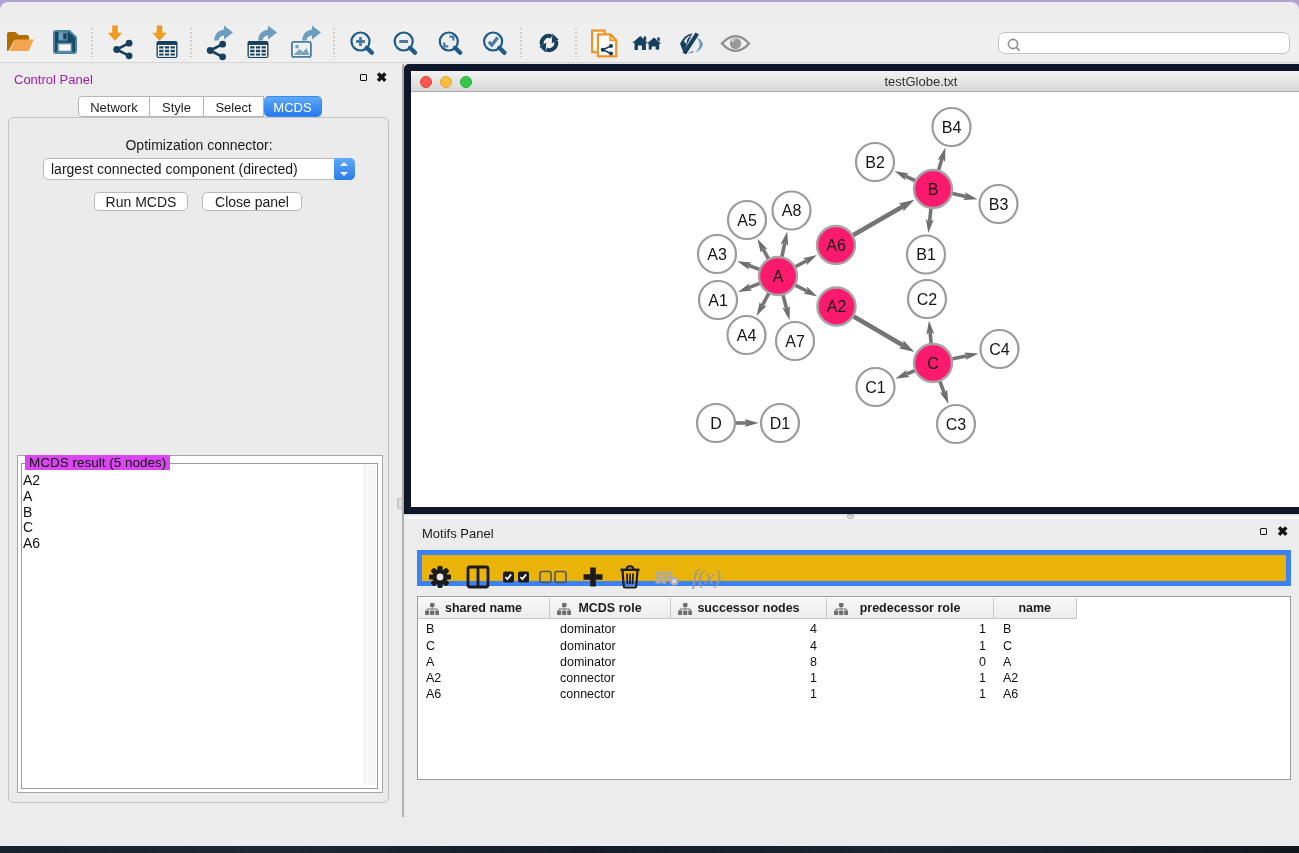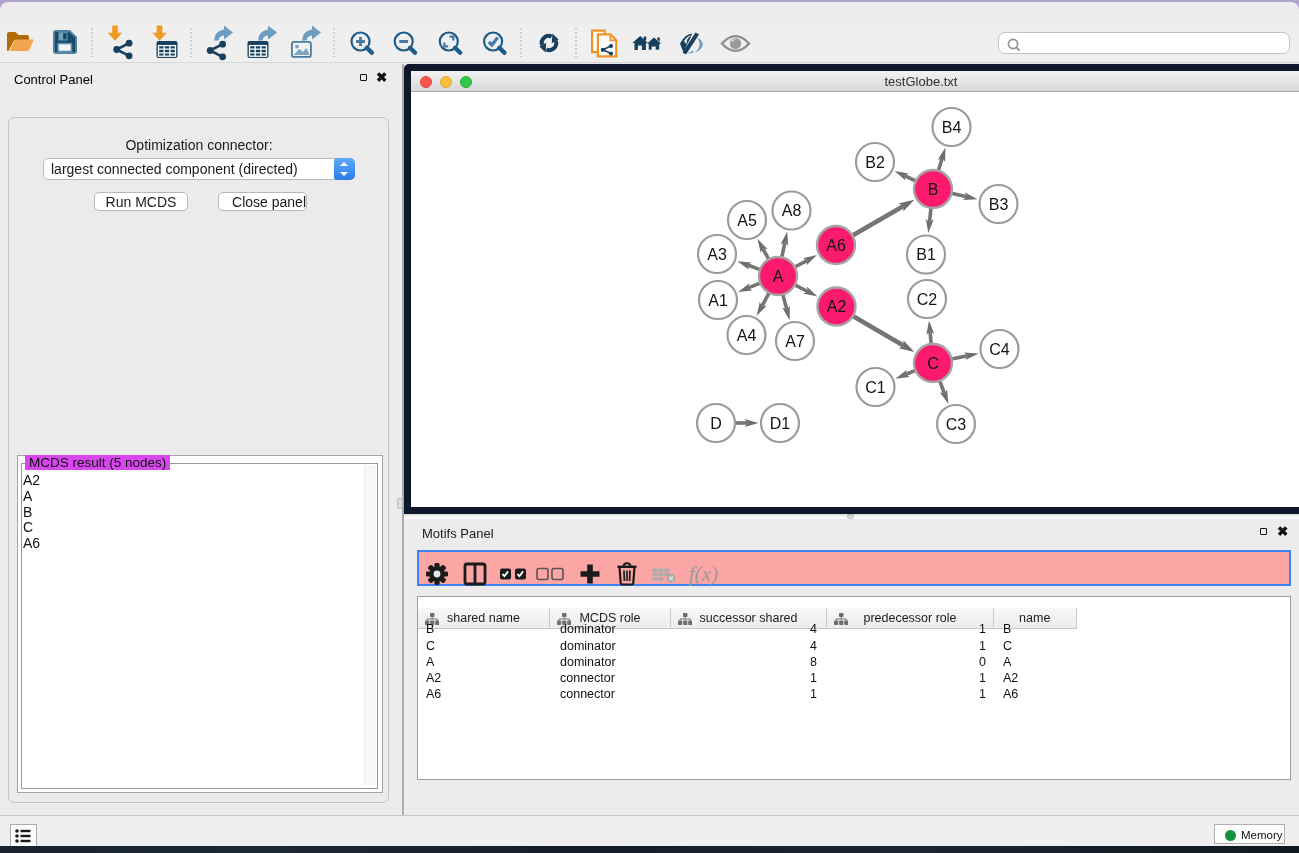--- a/index.html
+++ b/index.html
@@ -17,21 +17,21 @@
   font-size:13px; color:#3c3c3c; }
 #toolbar { position:absolute; left:0; top:22px; width:1299px; height:39px; background:#efefef; border-bottom:1px solid #d6d6d6; }
 #searchbox { position:absolute; left:998px; top:8px; width:292px; height:22px; background:#fff;
   border:1px solid #c3c3c3; border-radius:7px; }
 #content { position:absolute; left:0; top:62px; width:1299px; height:753px; background:#ececec; }
 #statusbar { position:absolute; left:0; top:813px; width:1299px; height:33px; background:#efefef; border-top:1px solid #c8c8c8; }
 #deskbottom { position:absolute; left:0; top:846px; width:1299px; height:7px;
   background:linear-gradient(90deg,#17222e,#1d2835 20%,#141d27 45%,#1a2531 70%,#10181f); }
 
 #cpanel { position:absolute; left:0; top:0; width:398px; height:751px; }
-#cpanel .hdr { position:absolute; left:14px; top:8px; font-size:13px; color:#000000; }
+#cpanel .hdr { position:absolute; left:14px; top:8px; font-size:13px; color:#a21caf; }
 .ficon { position:absolute; width:7px; height:7px; border:1.7px solid #111; border-radius:1px; }
 .xicon { position:absolute; font-size:13.5px; color:#111; font-weight:bold; }
 #cptabs { position:absolute; left:78px; top:32px; height:21px; display:flex; }
 #cptabs .tab { height:21px; line-height:21px; font-size:13px; color:#222; background:#fff;
   border:1px solid #b5b5b5; border-left:none; text-align:center; box-sizing:border-box; }
 #cptabs .tab.first { border-left:1px solid #b5b5b5; border-radius:4px 0 0 4px; }
 #cptabs .tab.sel { background:linear-gradient(#5ea9f9,#2779ee); color:#fff; border-color:#3a88e8; border-radius:5px; }
 #cpborder { position:absolute; left:8px; top:53px; width:381px; height:686px;
   border:1px solid #c2c2c2; border-radius:6px; background:#ebebeb; }
 #optlabel { position:absolute; left:0px; top:73px; width:398px; text-align:center; font-size:14px; color:#1a1a1a; }
@@ -60,21 +60,21 @@
 #nettitle .tl { top:4.5px; width:12px; height:12px; }
 #nettitle .t1 { left:9px;  background:#fc5650; border:0.5px solid #e0443e; }
 #nettitle .t2 { left:29px; background:#fdbd3e; border:0.5px solid #e0a834; }
 #nettitle .t3 { left:49px; background:#34c84a; border:0.5px solid #2bac3e; }
 #nettitle .ttext { position:absolute; top:3px; left:0; width:100%; text-align:center; font-size:13px; color:#333; }
 #grip { position:absolute; right:1px; bottom:1px; width:13px; height:13px;
   background:repeating-linear-gradient(135deg, transparent 0 3px, #aaa 3px 4px); }
 
 #tpanel { position:absolute; left:404px; top:456px; width:895px; height:295px; }
 #tpanel .hdr { position:absolute; left:18px; top:6px; font-size:13px; color:#1a1a1a; }
-#ttoolbar { position:absolute; left:13px; top:30px; width:874px; height:36px; background:#fca5a5; border:2px solid #3b82f6; }
+#ttoolbar { position:absolute; left:13px; top:30px; width:874px; height:36px; background:#eab308; border:5px solid #3b82f6; }
 #ttable { position:absolute; left:13px; top:76px; width:874px; height:184px; background:#fff; border:1px solid #9c9c9c; }
 #thead { position:absolute; left:0; height:21px; background:linear-gradient(#f8f8f8,#ececec); border-bottom:1px solid #c6c6c6; }
 .thcell { position:absolute; top:0; height:21px; border-right:1px solid #c9c9c9; font-size:12.5px; color:#1c1c1c; text-align:center; line-height:21px; }
 .trow { position:absolute; font-size:12.5px; color:#111; }
 
 #btabs { position:absolute; left:269px; top:271px; white-space:nowrap; height:21px; display:flex; }
 #btabs .tab { height:21px; line-height:21px; font-size:13px; color:#222; background:#fff;
   border:1px solid #b5b5b5; border-left:none; padding:0 10.5px; white-space:nowrap; }
 #btabs .tab.sel { background:linear-gradient(#5ea9f9,#2779ee); color:#fff; border-color:#3a88e8;
   border-radius:5px 0 0 5px; border-left:1px solid #3a88e8; }
@@ -209,31 +209,37 @@
     </div>
   <div id="content">
     <div style="position:absolute;left:402px;top:0;width:2px;height:753px;background:#b0b0b0;"></div>
     <div style="position:absolute;left:397px;top:434px;width:6px;height:11px;background:#dcdcdc;border:1px solid #bdbdbd;border-radius:2px;"></div>
     <div style="position:absolute;left:404px;top:450px;width:895px;height:5px;background:#fbfbfb;"></div>
     <div style="position:absolute;left:847px;top:450px;width:7px;height:4.5px;background:#dcdcdc;border:1px solid #c4c4c4;border-radius:2px;"></div>
     <div id="cpanel">
       <div class="hdr">Control Panel</div>
       <span class="ficon" style="left:360px;top:9.5px;"></span>
         <span class="xicon" style="left:376px;top:4.5px;">✖</span>
+      <div id="cptabs">
+        <div class="tab first" style="width:72px;">Network</div>
+          <div class="tab" style="width:54px;">Style</div>
+          <div class="tab" style="width:60px;">Select</div>
+          <div class="tab sel" style="width:58px;">MCDS</div>
+      </div>
       <div id="cpborder"></div>
       <div id="optlabel">Optimization connector:</div>
       <div id="dropdown">
           <div class="dtext">largest connected component (directed)</div>
         <div class="stepper">
             <span class="chev chevup"></span>
             <span class="chev chevdn"></span>
           </div>
       </div>
       <div class="btn" style="left:94px; top:128px; width:94px;">Run MCDS</div>
-      <div class="btn" style="left:218px; top:128px; width:89px;text-align:right;">Close panel</div>
+      <div class="btn" style="left:202px; top:128px; width:100px;">Close panel</div>
       <div id="mcdsbox">
         <div id="mcdstitled">
             <div id="mcdslabel">MCDS result (5 nodes)</div>
           </div>
         <div id="mcdslist">A2<br>A<br>B<br>C<br>A6</div>
         <div id="mcdsscroll"></div>
       </div>
     </div>
     <div id="netwin">
       <div id="nettitle">
@@ -379,42 +385,42 @@
 <rect x="-12.5" y="3.1" width="5" height="3.4"></rect>
                 <rect x="-6.6" y="3.1" width="5" height="3.4"></rect>
               </g>
 <circle cx="6.2" cy="4.2" r="4.4" fill="#ababab"></circle>
 <path d="M4.4,2.4 L8,6 M8,2.4 L4.4,6" stroke="#e9e9e9" stroke-width="1.3"></path>
             </g>
 <text x="270" y="29" font-family="Liberation Serif, serif" font-style="italic" font-size="21" fill="#9a9a9a">f(x)</text>
 </svg>
         </div>
       <div id="ttable">
-          <div id="thead" style="left:0;top:11px;width:659px;">
+          <div id="thead" style="left:0;top:1px;width:659px;font-weight:bold;">
 <div class="thcell" style="left:0px;width:132px;">shared name</div>
 <svg width="14" height="12" style="position:absolute;left:7px;top:5px">
 <g fill="#6e6e6e">
                 <rect x="5" y="0" width="4.5" height="4" rx="0.8"></rect>
 <rect x="0" y="7.5" width="4.2" height="4.5" rx="0.8"></rect>
                 <rect x="5.1" y="7.5" width="4.2" height="4.5" rx="0.8"></rect>
                 <rect x="10.2" y="7.5" width="4.2" height="4.5" rx="0.8"></rect>
 <path d="M7.2,4 V6 M2,7.5 V6 H12.3 V7.5" stroke="#6e6e6e" stroke-width="1" fill="none"></path>
               </g>
             </svg>
 <div class="thcell" style="left:132px;width:121px;">MCDS role</div>
 <svg width="14" height="12" style="position:absolute;left:139px;top:5px">
 <g fill="#6e6e6e">
                 <rect x="5" y="0" width="4.5" height="4" rx="0.8"></rect>
 <rect x="0" y="7.5" width="4.2" height="4.5" rx="0.8"></rect>
                 <rect x="5.1" y="7.5" width="4.2" height="4.5" rx="0.8"></rect>
                 <rect x="10.2" y="7.5" width="4.2" height="4.5" rx="0.8"></rect>
 <path d="M7.2,4 V6 M2,7.5 V6 H12.3 V7.5" stroke="#6e6e6e" stroke-width="1" fill="none"></path>
               </g>
             </svg>
-<div class="thcell" style="left:253px;width:156px;">successor shared</div>
+<div class="thcell" style="left:253px;width:156px;">successor nodes</div>
 <svg width="14" height="12" style="position:absolute;left:260px;top:5px">
 <g fill="#6e6e6e">
                 <rect x="5" y="0" width="4.5" height="4" rx="0.8"></rect>
 <rect x="0" y="7.5" width="4.2" height="4.5" rx="0.8"></rect>
                 <rect x="5.1" y="7.5" width="4.2" height="4.5" rx="0.8"></rect>
                 <rect x="10.2" y="7.5" width="4.2" height="4.5" rx="0.8"></rect>
 <path d="M7.2,4 V6 M2,7.5 V6 H12.3 V7.5" stroke="#6e6e6e" stroke-width="1" fill="none"></path>
               </g>
             </svg>
 <div class="thcell" style="left:409px;width:167px;">predecessor role</div>
@@ -450,32 +456,14 @@
 <div class="trow" style="left:409px;top:73.89999999999999px;width:159px;text-align:right;">1</div>
 <div class="trow" style="left:585px;top:73.89999999999999px;">A2</div>
 <div class="trow" style="left:8px;top:90.1px;">A6</div>
 <div class="trow" style="left:142px;top:90.1px;">connector</div>
 <div class="trow" style="left:253px;top:90.1px;width:146px;text-align:right;">1</div>
 <div class="trow" style="left:409px;top:90.1px;width:159px;text-align:right;">1</div>
 <div class="trow" style="left:585px;top:90.1px;">A6</div>
         </div>
     </div>
   </div>
-  <div id="statusbar">
-    <div id="listbtn">
-        <svg width="25" height="22" style="position:absolute;left:0;top:0">
-<g fill="#1b1b1b">
-            <circle cx="6" cy="6" r="1.8"></circle>
-            <circle cx="6" cy="11" r="1.8"></circle>
-            <circle cx="6" cy="16" r="1.8"></circle>
-<rect x="9.5" y="4.8" width="10" height="2.4"></rect>
-            <rect x="9.5" y="9.8" width="10" height="2.4"></rect>
-            <rect x="9.5" y="14.8" width="10" height="2.4"></rect>
-          </g>
-        </svg>
-      </div>
-    <div id="membtn">
-        <span class="dot"></span>
-        <span class="mt">Memory</span>
-      </div>
-  </div>
 </div>
 <div id="deskbottom"></div>
 
 </body></html>

